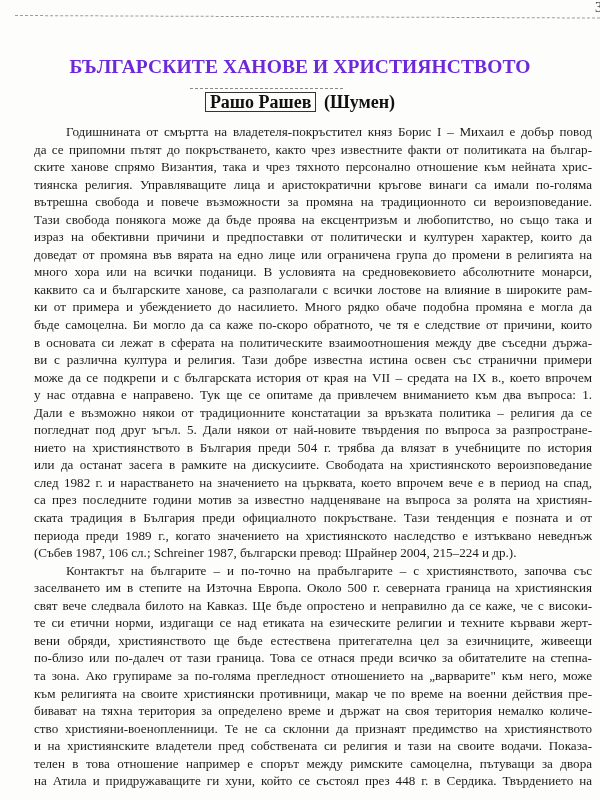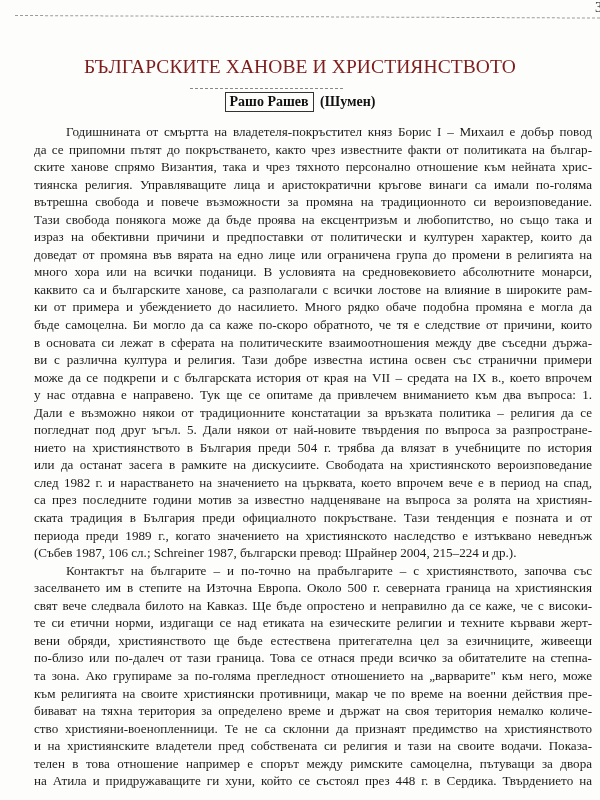--- a/index.html
+++ b/index.html
@@ -40,41 +40,41 @@
       transform: rotate(0.25deg);
       transform-origin: left center;
       opacity: 0.85;
     }
     .title {
       position: absolute;
       left: 0;
       top: 56px;
       width: 600px;
       text-align: center;
-      font-weight: normal;
+      font-weight: bold;
       font-size: 19.5px;
       letter-spacing: 0.1px;
-      color: #7f1d1d;
+      color: #6d28d9;
     }
     .author-rule {
       position: absolute;
       left: 190px;
       top: 88px;
       width: 153px;
       height: 0;
       border-top: 1px dashed #888;
     }
     .author-line {
       position: absolute;
       left: 0;
       top: 92px;
       width: 600px;
       text-align: center;
       font-weight: bold;
-      font-size: 14px;
+      font-size: 18px;
       color: #111;
     }
     .author-name {
       display: inline-block;
       border: 1.5px solid #333;
       padding: 0 4px;
       line-height: 18px;
       margin-right: 3px;
     }
     .author-city {

